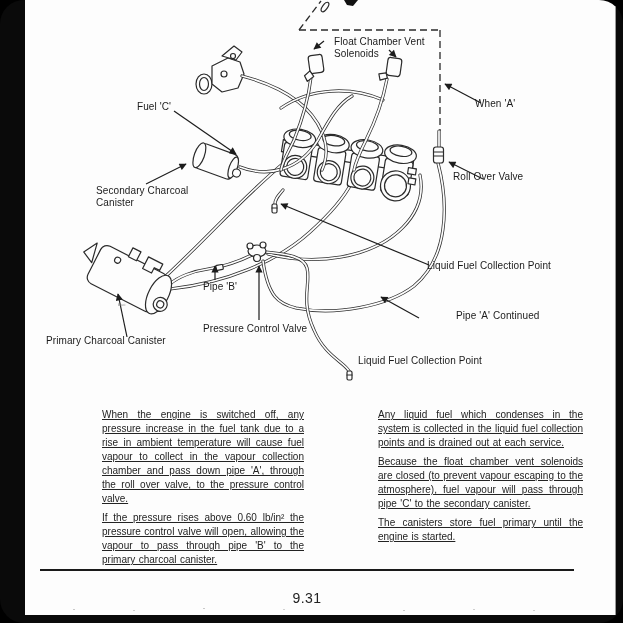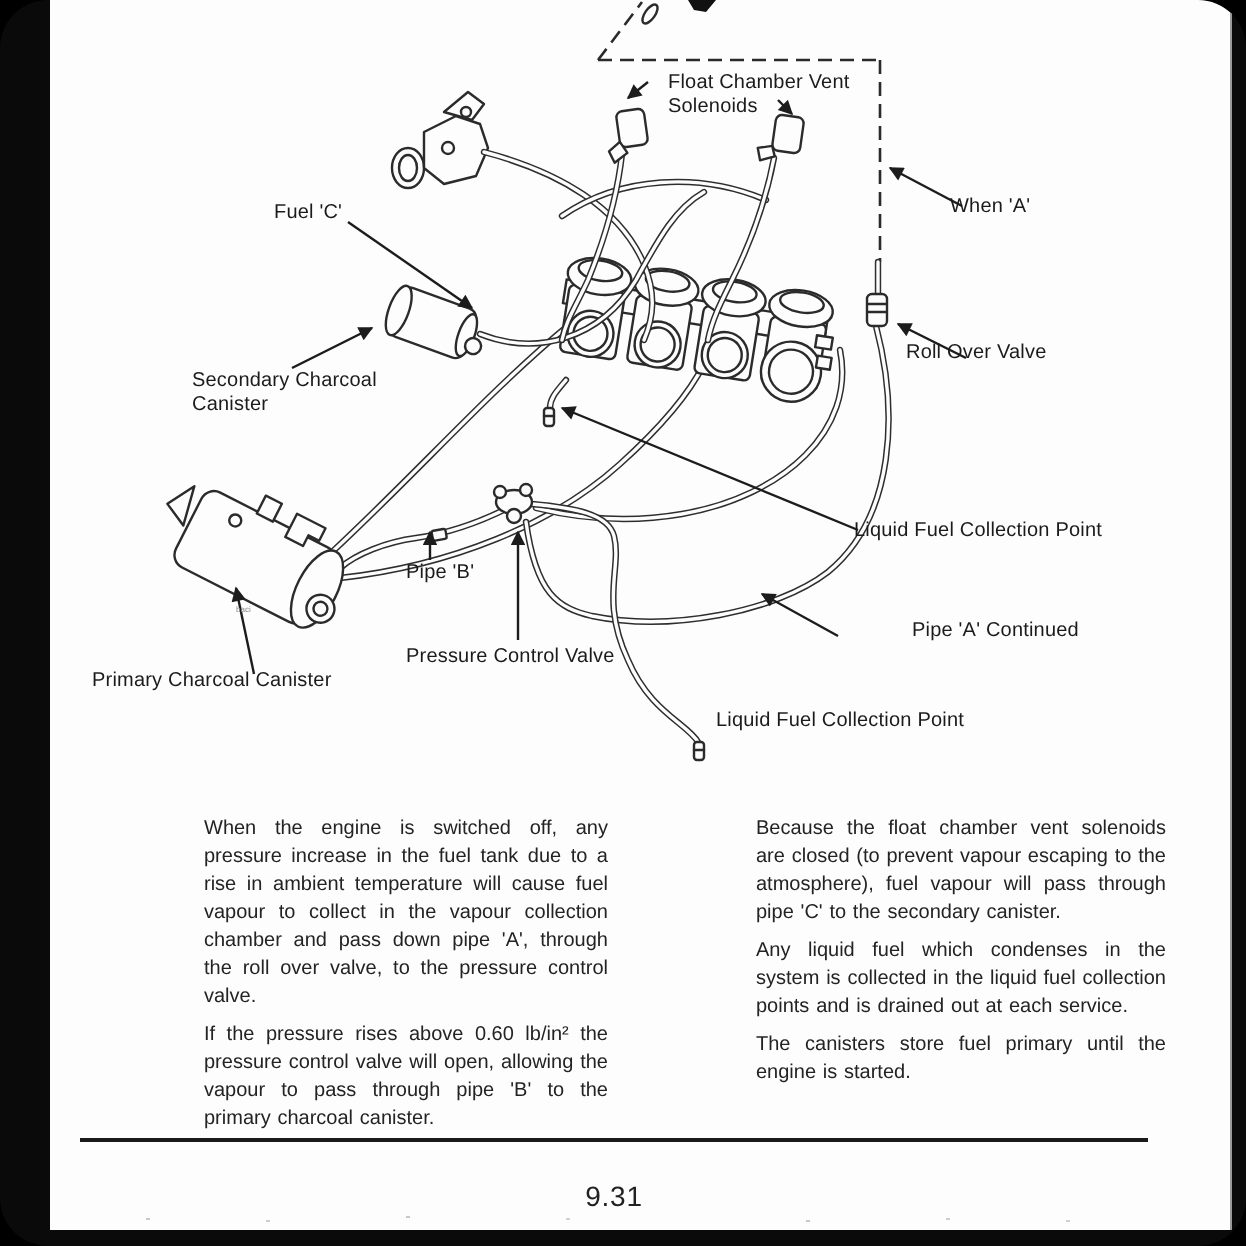--- a/index.html
+++ b/index.html
@@ -6,21 +6,21 @@
   .screen{position:relative;width:623px;height:623px;background:#0a0a0a;overflow:hidden;
           font-family:"Liberation Sans",sans-serif;border-radius:24px;}
   .page{position:absolute;left:25px;top:0;width:590px;height:615px;background:#fdfdfd;
         border-right:1px solid #9a9a9a;}
   .art{position:absolute;left:0;top:0;width:623px;height:623px;z-index:2;}
   .lbl{position:absolute;z-index:3;font-size:10px;line-height:11.5px;color:#1b1b1b;
        white-space:pre-line;letter-spacing:.1px;}
   .lbl.center{}
   .marking{position:absolute;z-index:3;font-size:4px;color:#8a8a8a;letter-spacing:0;}
   .col{position:absolute;z-index:3;color:#232323;font-size:10px;line-height:14px;
-       text-align:justify;word-spacing:.6px;}
+       text-align:justify;word-spacing:.6px;text-decoration:underline;}
   .col p{margin:0 0 5px 0;}
   .col-left{left:102px;top:408px;width:202px;}
   .col-right{left:378px;top:408px;width:205px;}
   .rule{position:absolute;z-index:3;left:40px;top:569px;width:534px;height:2px;background:#1a1a1a;}
   .pagenum{position:absolute;z-index:3;left:277px;top:590px;width:60px;text-align:center;
            font-size:14px;color:#222;letter-spacing:.4px;}
   .noise{position:absolute;z-index:3;left:73px;top:609px;width:2px;height:1px;background:#c9c9c9;
          box-shadow:60px 1px 0 #cfcfcf,130px -1px 0 #c9c9c9,210px 0 0 #d2d2d2,330px 1px 0 #c9c9c9,
                     400px 0 0 #cfcfcf,460px 1px 0 #d0d0d0;}
   svg .ln{fill:none;stroke:#2b2b2b;stroke-width:1.2;stroke-linecap:round;stroke-linejoin:round;}
@@ -216,21 +216,21 @@
   <div class="lbl" style="left:427px;top:260px;">Liquid Fuel Collection Point</div>
   <div class="lbl" style="left:412px;top:310px;margin-left:44px;">Pipe 'A' Continued</div>
   <div class="lbl" style="left:358px;top:355px;">Liquid Fuel Collection Point</div>
   <div class="marking" style="left:118px;top:302px;">baci</div>
 
   <div class="col col-left">
     <p>When the engine is switched off, any pressure increase in the fuel tank due to a rise in ambient temperature will cause fuel vapour to collect in the vapour collection chamber and pass down pipe 'A', through the roll over valve, to the pressure control valve.</p>
     <p>If the pressure rises above 0.60 lb/in² the pressure control valve will open, allowing the vapour to pass through pipe 'B' to the primary charcoal canister.</p>
   </div>
   <div class="col col-right">
+    <p>Any liquid fuel which condenses in the system is collected in the liquid fuel collection points and is drained out at each service.</p>
     <p>Because the float chamber vent solenoids are closed (to prevent vapour escaping to the atmosphere), fuel vapour will pass through pipe 'C' to the secondary canister.</p>
-    <p>Any liquid fuel which condenses in the system is collected in the liquid fuel collection points and is drained out at each service.</p>
     <p>The canisters store fuel primary until the engine is started.</p>
   </div>
 
   <div class="rule"></div>
   <div class="pagenum">9.31</div>
   <div class="noise"></div>
 </div>
 
 </body></html>

